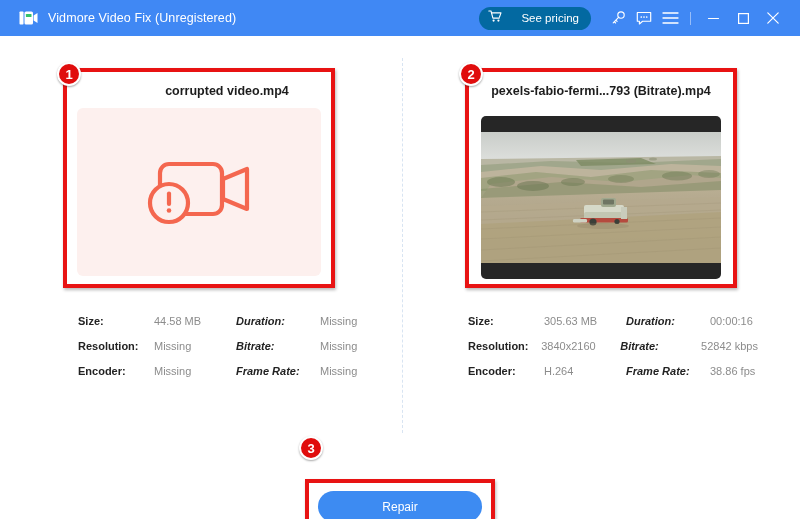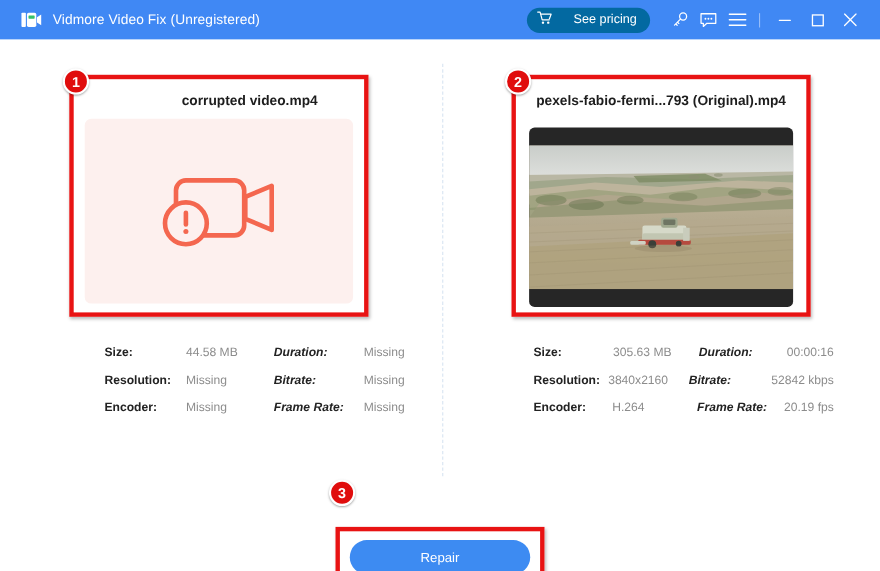--- a/index.html
+++ b/index.html
@@ -195,21 +195,21 @@
   }
   .mk {
     font-weight: bold;
     color: #232323;
     white-space: nowrap;
   }
   .mv {
     color: #8c8c8c;
     white-space: nowrap;
   }
-  .c1 { width: 76px; margin-left: 17px; }
+  .c1 { width: 76px; }
   .c2 { width: 82px; }
   .c3 { width: 84px; font-style: italic; }
 
   
   .annot-repair {
     position: absolute;
     left: 305px; top: 443px;
     width: 190px; height: 54px;
     border: 4px solid #e81313;
     background: #ffffff;
@@ -339,21 +339,21 @@
         <span class="mv">Missing</span>
       </div>
       <div class="meta-row">
         <span class="mk c1">Encoder:</span>
         <span class="mv c2">Missing</span>
         <span class="mk c3">Frame Rate:</span>
         <span class="mv">Missing</span>
       </div>
     </div>
 
-    <div class="file-title right">pexels-fabio-fermi...793 (Original).mp4</div>
+    <div class="file-title right">pexels-fabio-fermi...793 (Bitrate).mp4</div>
 
     <div class="preview-video">
       <div class="vid-inner">
         <svg width="240" height="131" viewBox="0 0 240 131" preserveAspectRatio="none">
           <defs>
             <linearGradient id="sky" x1="0" y1="0" x2="0" y2="1">
               <stop offset="0%" stop-color="#c9cdc9"></stop>
               <stop offset="100%" stop-color="#dcdedb"></stop>
             </linearGradient>
             <linearGradient id="field" x1="0" y1="0" x2="0" y2="1">
@@ -426,21 +426,21 @@
       <div class="meta-row">
         <span class="mk c1">Resolution:</span>
         <span class="mv c2">3840x2160</span>
         <span class="mk c3">Bitrate:</span>
         <span class="mv">52842 kbps</span>
       </div>
       <div class="meta-row">
         <span class="mk c1">Encoder:</span>
         <span class="mv c2">H.264</span>
         <span class="mk c3">Frame Rate:</span>
-        <span class="mv">20.19 fps</span>
+        <span class="mv">38.86 fps</span>
       </div>
     </div>
 
     <div class="annot-repair"></div>
     <button class="repair-btn">Repair</button>
 
     <div class="badge badge-1">1</div>
     <div class="badge badge-2">2</div>
     <div class="badge badge-3">3</div>
 

